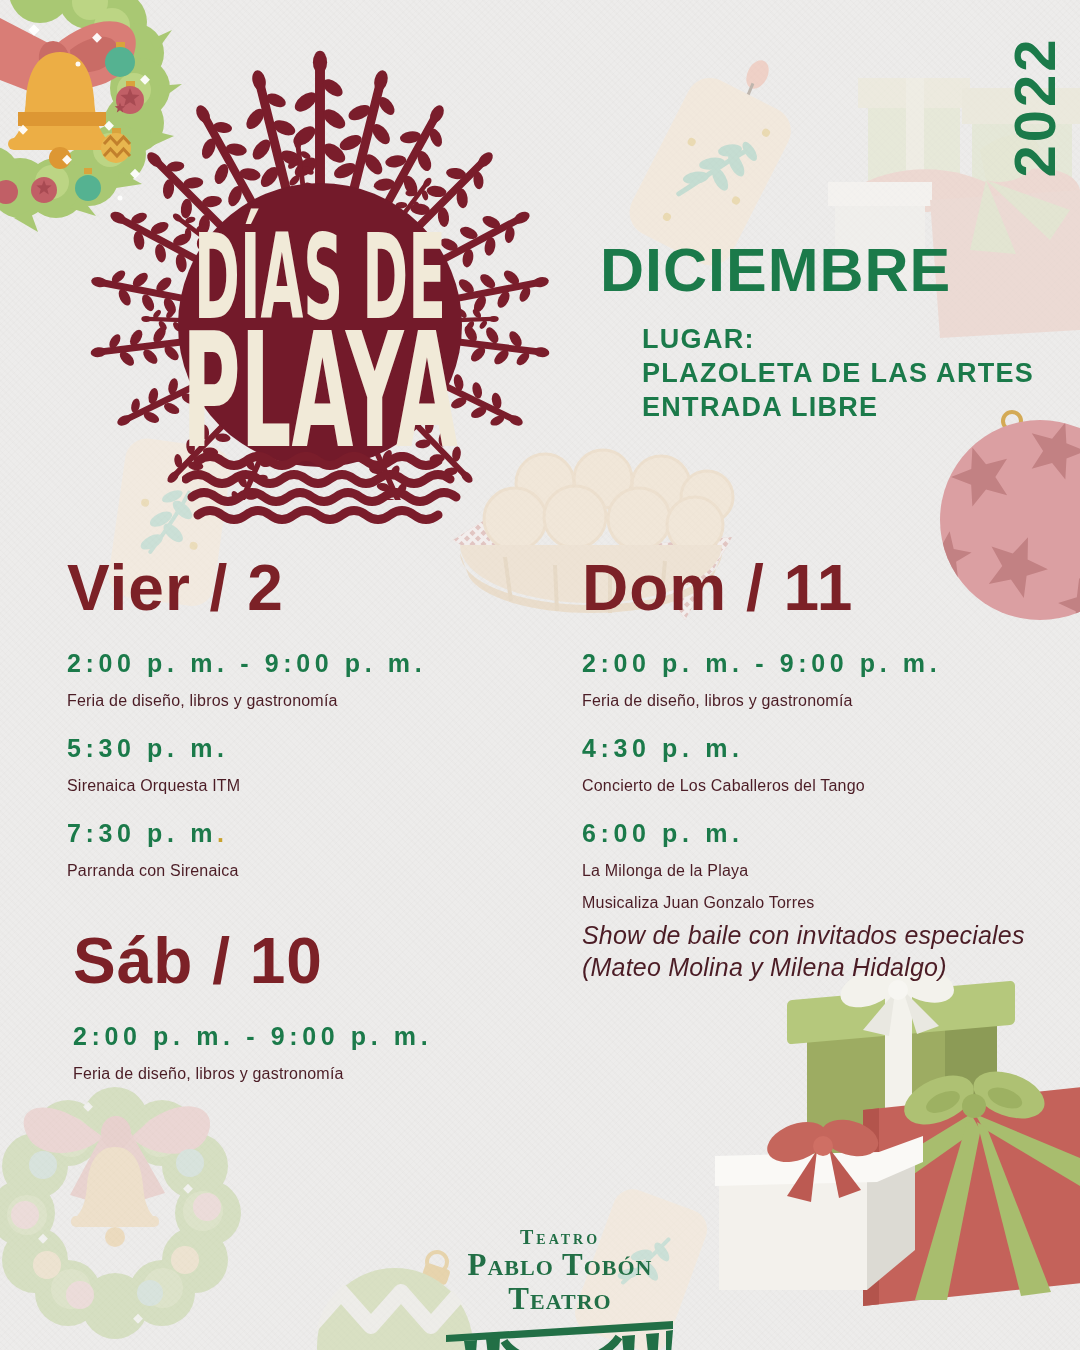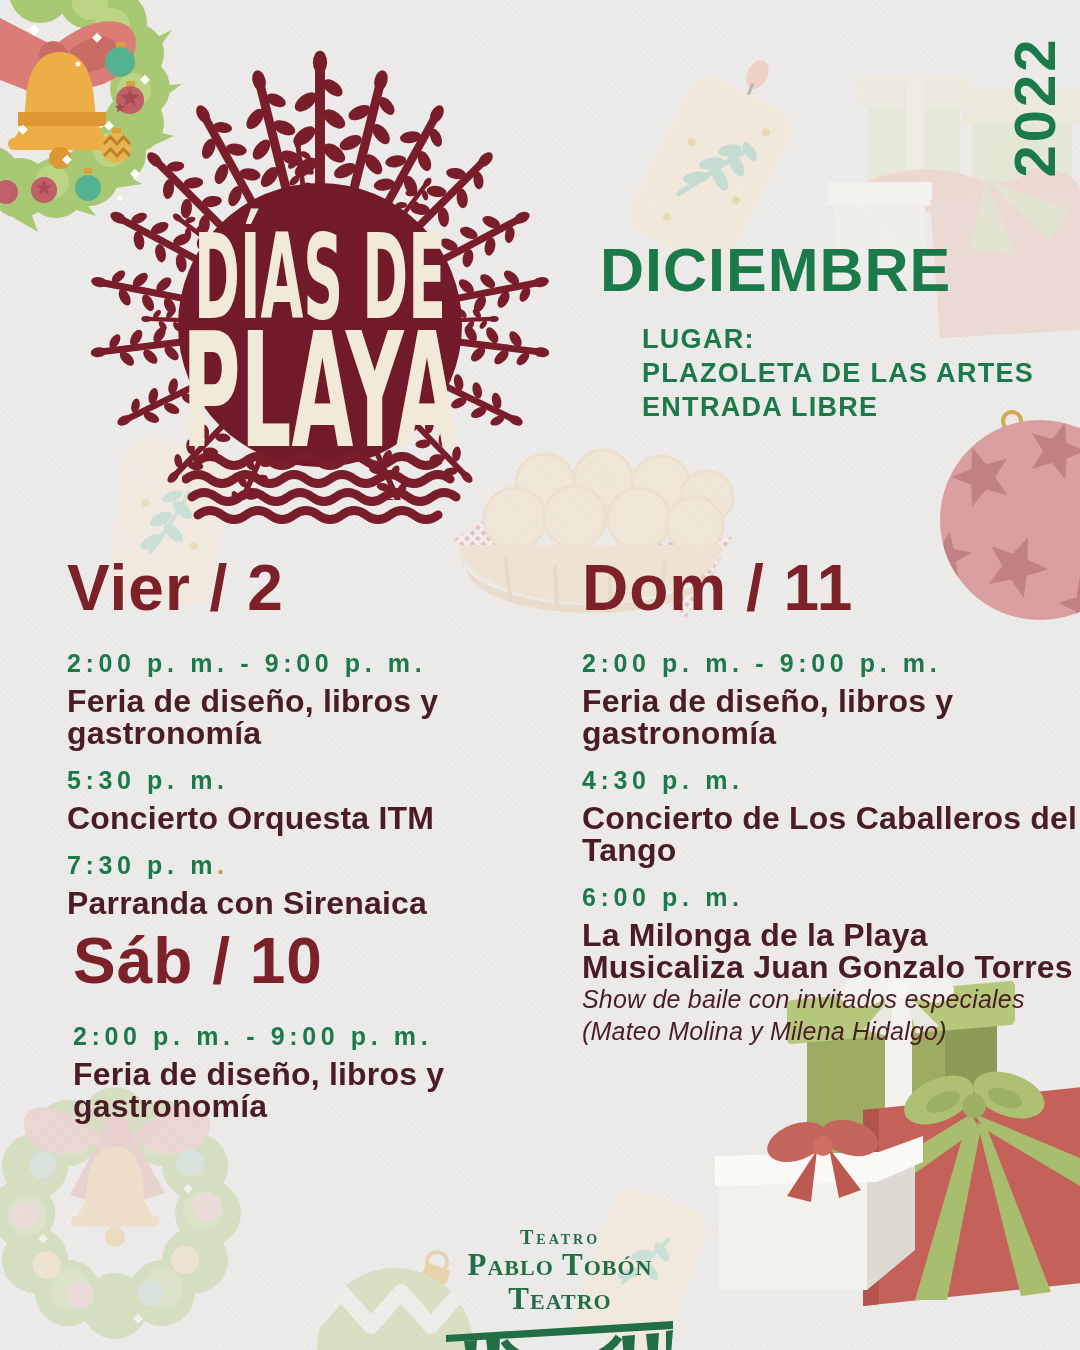--- a/index.html
+++ b/index.html
@@ -30,21 +30,21 @@
   .loc div{font-size:27px;font-weight:bold;color:var(--green);letter-spacing:1.3px;line-height:34px;margin-left:42px;}
   
   .day{position:absolute;width:500px;}
   .day.vier{left:67px;top:553px;}
   .day.dom{left:582px;top:553px;}
   .day.sab{left:73px;top:926px;}
   .day-title{font-size:64px;font-weight:bold;color:var(--brick);letter-spacing:1px;margin:0 0 26px 0;line-height:70px;}
   .event{margin-bottom:17px;}
   .time{font-size:25px;font-weight:bold;color:var(--green);letter-spacing:.185em;margin-bottom:7px;white-space:nowrap;}
   .time .gold-dot{color:var(--gold);}
-  .eline{font-size:32px;font-weight:bold;color:var(--ink);line-height:32px;letter-spacing:.2px;}
+  .eline{font-size:16px;font-weight:normal;color:var(--ink);line-height:32px;letter-spacing:.2px;}
   .eline.it{font-style:italic;font-weight:normal;font-size:25px;}
   
   .theater{position:absolute;left:438px;top:1226px;width:244px;text-align:center;color:var(--tgreen);}
   .t-small{font-family:"Liberation Serif",serif;font-variant:small-caps;font-weight:bold;font-size:20px;letter-spacing:3px;line-height:22px;}
   .t-name{font-family:"Liberation Serif",serif;font-variant:small-caps;font-weight:bold;font-size:31px;letter-spacing:1px;line-height:34px;}
   .t-sketch{margin-top:2px;}
 </style>
 </head>
 <body>
 
@@ -423,21 +423,21 @@
   </div>
 
   <section class="day vier">
     <h2 class="day-title">Vier / 2</h2>
     <div class="event">
       <div class="time"><span>2:00 p. m. - 9:00 p. m.</span></div>
       <div class="eline">Feria de diseño, libros y gastronomía</div>
     </div>
     <div class="event">
       <div class="time"><span>5:30 p. m.</span></div>
-      <div class="eline">Concierto Orquesta ITM</div>
+      <div class="eline">Sirenaica Orquesta ITM</div>
     </div>
     <div class="event">
       <div class="time"><span>7:30 p. m</span><span class="gold-dot">.</span></div>
       <div class="eline">Parranda con Sirenaica</div>
     </div>
   </section>
 
   <section class="day dom">
     <h2 class="day-title">Dom / 11</h2>
     <div class="event">

